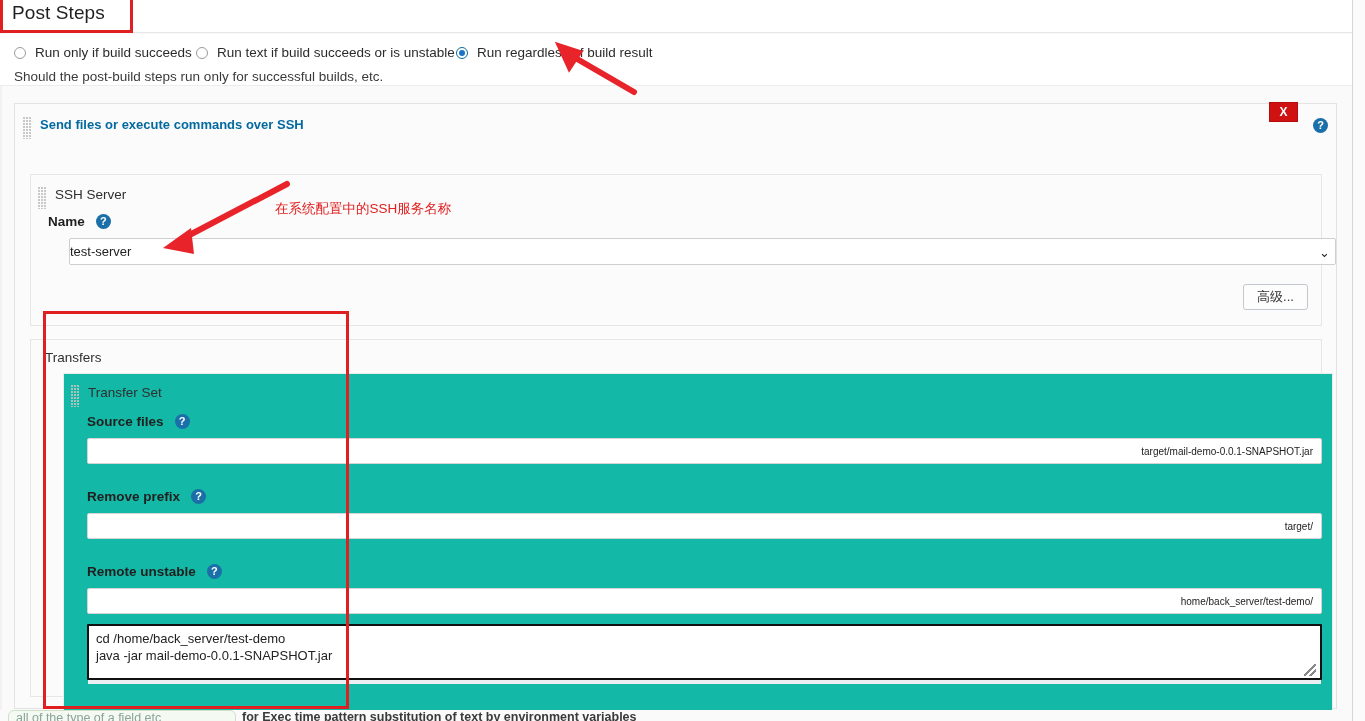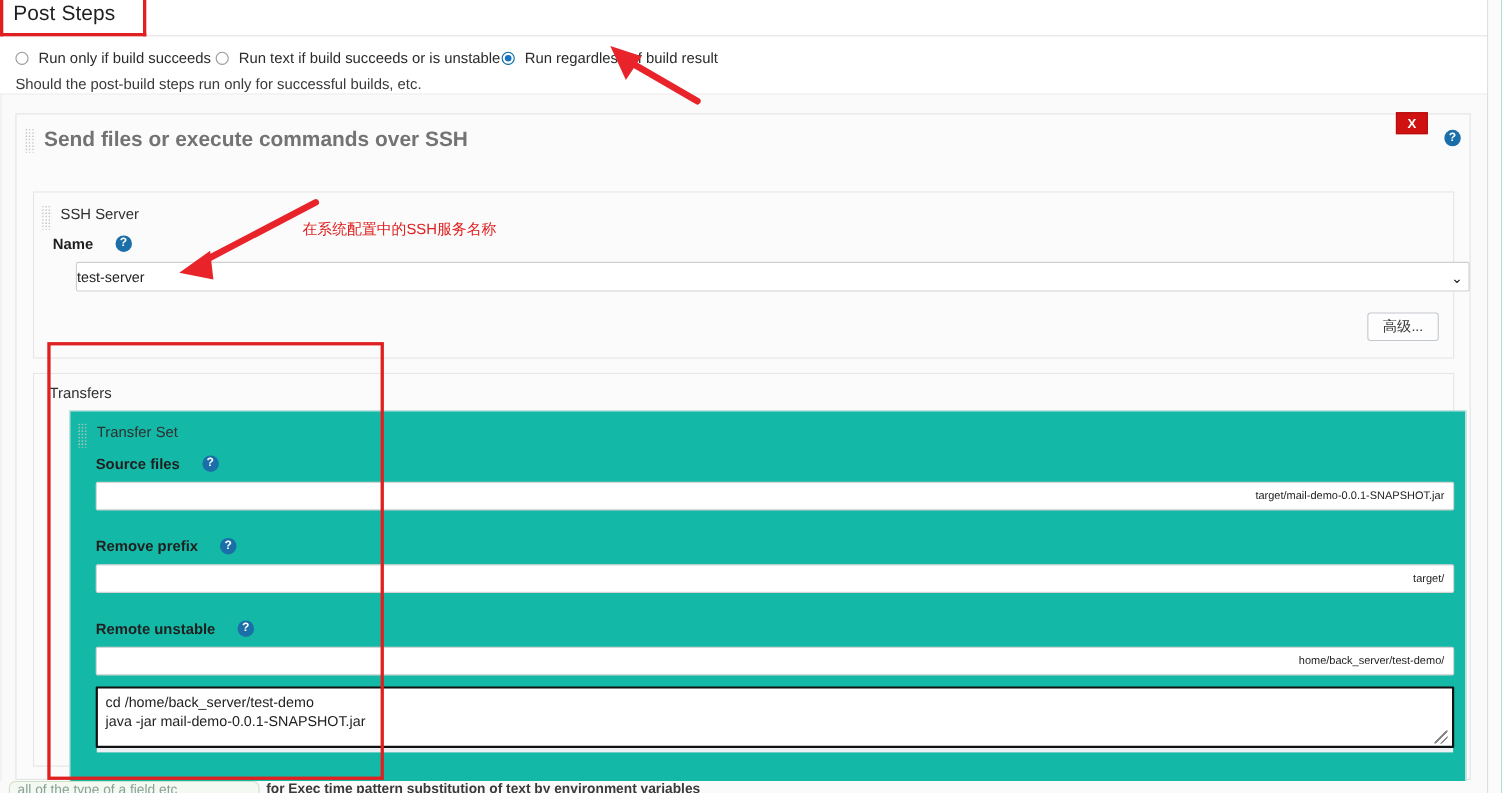--- a/index.html
+++ b/index.html
@@ -68,21 +68,21 @@
     background-image:
       radial-gradient(circle at 1px 1px, #c2c2c2 0.7px, transparent 0.8px);
     background-size:3px 3px;
     opacity:.95;
   }
   .card-head {
     position:absolute; left:8px; top:13px;
     display:flex; align-items:flex-start; gap:8px;
   }
   .card-title {
-    font-size:19px; font-weight:bold; color:#737373;
+    font-size:13px; font-weight:bold; color:#0369a1;
   }
   .sub-label {
     position:absolute; left:26px; top:145px;
     font-size:13.5px; color:#2f2f2f;
   }
   .del-btn {
     position:absolute; right:38px; top:-2px;
     width:29px; height:20px; background:#cf1111;
     color:#fff; font-size:12px; font-weight:bold;
     display:flex; align-items:center; justify-content:center;
@@ -101,21 +101,21 @@
   .ssh-panel {
     position:absolute; left:15px; top:70px; width:1292px; height:152px;
     background:#fbfbfb; border:1px solid #e6e6e6;
   }
   .ssh-panel-head {
     position:absolute; left:7px; top:12px;
     display:flex; align-items:flex-start; gap:8px;
   }
   .ssh-panel-title { font-size:13.5px; color:#2f2f2f; }
   .field-label {
-    display:flex; align-items:center; gap:20px;
+    display:flex; align-items:center; gap:11px;
     font-size:13.5px; font-weight:bold; color:#1f1f1f;
   }
   .name-label { position:absolute; left:17px; top:39px; }
 
   select.jk-select {
     position:absolute; left:38px; top:63px; width:1267px; height:27px;
     background:#fff; border:1px solid #cfcfcf; border-radius:2px;
     font-family:"Liberation Sans", sans-serif; font-size:13px; color:#222;
     padding:0 0; appearance:none; -webkit-appearance:none;
   }

